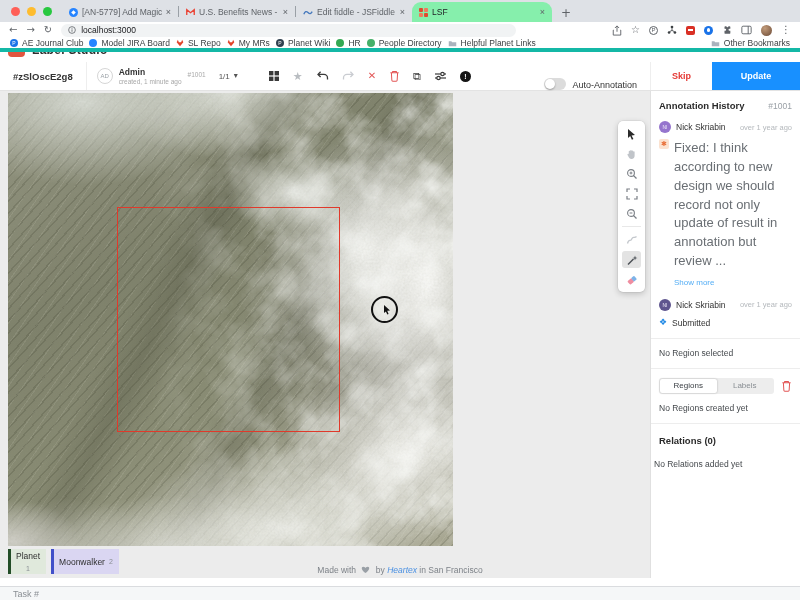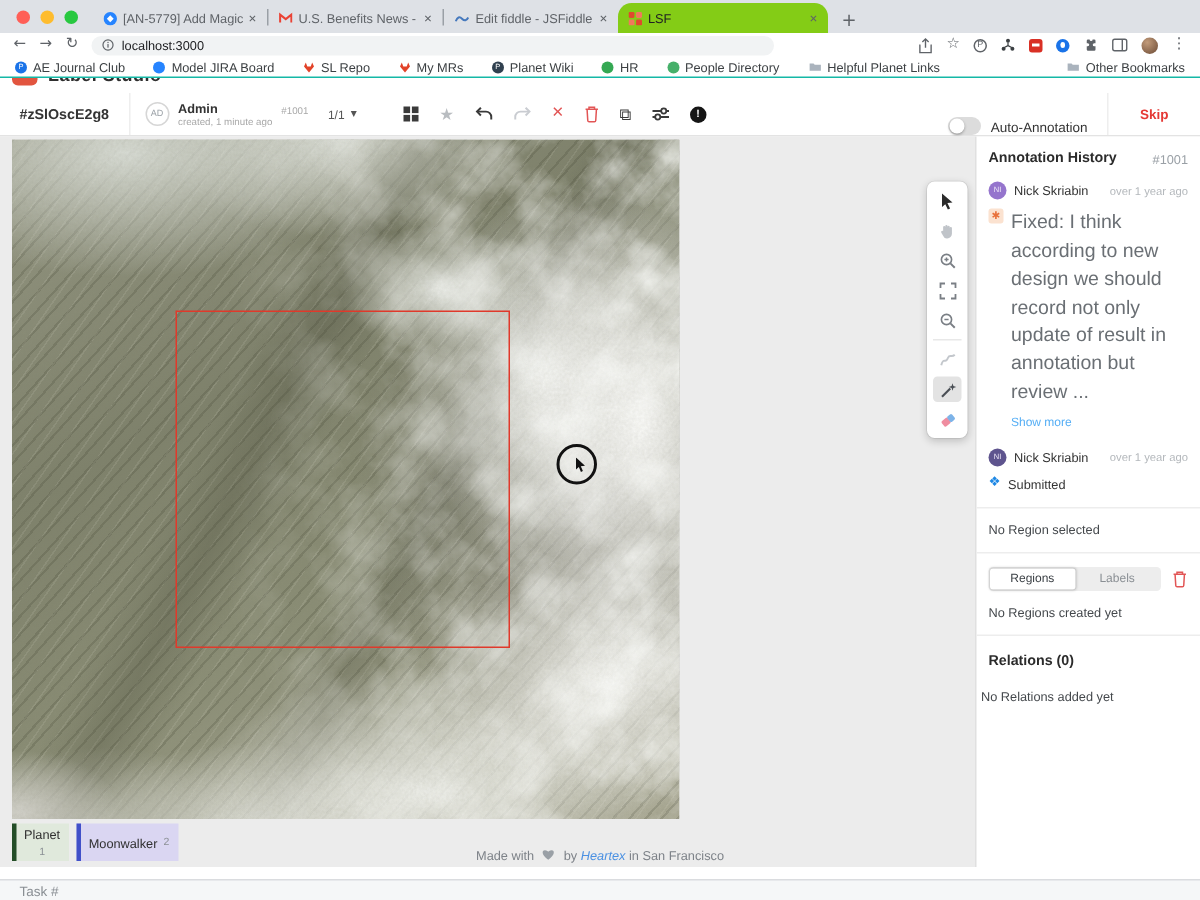--- a/index.html
+++ b/index.html
@@ -8,35 +8,35 @@
   .icon-glyph { font-family:"DejaVu Sans",sans-serif; line-height:1; }
 
   
   .tabstrip { position:absolute; top:0; left:0; right:0; height:22px; background:#dee1e6; display:flex; align-items:flex-end; }
   .lights { display:flex; align-items:center; gap:7px; padding:0 10px 0 11px; height:22px; align-self:center; }
   .light { width:9px; height:9px; border-radius:50%; }
   .light.r { background:#ff5f57; } .light.y { background:#febc2e; } .light.g { background:#28c840; }
   .tab { height:20px; display:flex; align-items:center; gap:4px; padding:0 7px; width:116px; font-size:8.5px; color:#5f6368; }
   .tab .t-title { flex:1; white-space:nowrap; overflow:hidden; }
   .tab .t-close { font-size:9px; color:#5f6368; cursor:pointer; }
-  .tab.active { background:#84cc16; color:#202124; border-radius:9px 9px 0 0; width:140px; }
+  .tab.active { background:#86efac; color:#202124; border-radius:9px 9px 0 0; width:140px; }
   .tab-sep { width:1px; height:11px; background:#9aa0a6; margin-bottom:5px; }
   .newtab { font-size:12px; color:#5f6368; margin:0 0 3px 9px; }
   .addressbar { position:absolute; top:22px; left:0; right:0; height:16px; background:#fff; display:flex; align-items:center; padding:0 9px; gap:9px; }
   .nav-glyph { font-size:10px; color:#5f6368; }
   .omnibox { width:455px; height:13px; background:#f1f3f4; border-radius:7px; display:flex; align-items:center; gap:5px; padding:0 7px; font-size:8.5px; color:#202124; }
   .chrome-right { margin-left:auto; display:flex; align-items:center; gap:9px; }
   .ext-red { width:9px; height:9px; border-radius:2px; background:#d93025; display:flex; align-items:center; justify-content:center; }
   .ext-red i { display:block; width:5px; height:1.4px; background:#fff; }
   .ext-blue { width:9px; height:9px; border-radius:50%; background:#1a73e8; display:flex; align-items:center; justify-content:center; }
   .ext-blue i { display:block; width:3.5px; height:3.5px; border-radius:50%; background:#fff; }
   .ext-p { width:9px; height:9px; border-radius:50%; border:1px solid #5f6368; color:#5f6368; font-size:6px; display:flex; align-items:center; justify-content:center; }
   .avatar-chrome { width:11px; height:11px; border-radius:50%; background:radial-gradient(circle at 35% 30%, #c29b7a, #6b4a35); }
   .dots { font-size:10px; color:#5f6368; }
-  .bookmarksbar { position:absolute; top:38px; left:0; right:0; height:14px; background:#fff; border-bottom:1px solid #14b8a6; display:flex; align-items:center; gap:19px; padding:0 10px; font-size:8.5px; color:#3c4043; }
+  .bookmarksbar { position:absolute; top:38px; left:0; right:0; height:14px; background:#fff; border-bottom:4px solid #14b8a6; display:flex; align-items:center; gap:6px; padding:0 10px; font-size:8.5px; color:#3c4043; }
   .bm { display:flex; align-items:center; gap:4px; white-space:nowrap; }
   .bm-circle { width:8px; height:8px; border-radius:50%; display:inline-flex; align-items:center; justify-content:center; color:#fff; font-size:5px; }
   .bm-right { margin-left:auto; display:flex; align-items:center; gap:4px; }
 
   
   .logo-strip { position:absolute; top:52px; left:0; right:0; height:10px; background:#fff; overflow:hidden; }
   .logo-inner { display:flex; align-items:center; gap:7px; padding-left:8px; margin-top:-9px; }
   .logo-mark { width:17px; height:14px; border-radius:4px; background:#e2553f; }
   .logo-text { font-size:12px; font-weight:bold; color:#2f2f2f; letter-spacing:.3px; }
 
@@ -327,20 +327,21 @@
     <span class="info-dot">!</span>
   </div>
   <div class="hdr-right">
     <div class="auto-anno">
       <span class="toggle">
           <i></i>
         </span>
       <span>Auto-Annotation</span>
     </div>
     <div class="skip-btn">Skip</div>
+    <div class="update-btn">Update</div>
   </div>
 </div>
 
 <div class="ls-main">
   <div class="canvas">
     <div class="sat"></div>
     <svg class="sat-tex" width="445" height="453">
       <defs>
         <filter id="fGrain" x="0" y="0" width="100%" height="100%">
           <feTurbulence type="fractalNoise" baseFrequency="0.5" numOctaves="2" seed="3"></feTurbulence>

